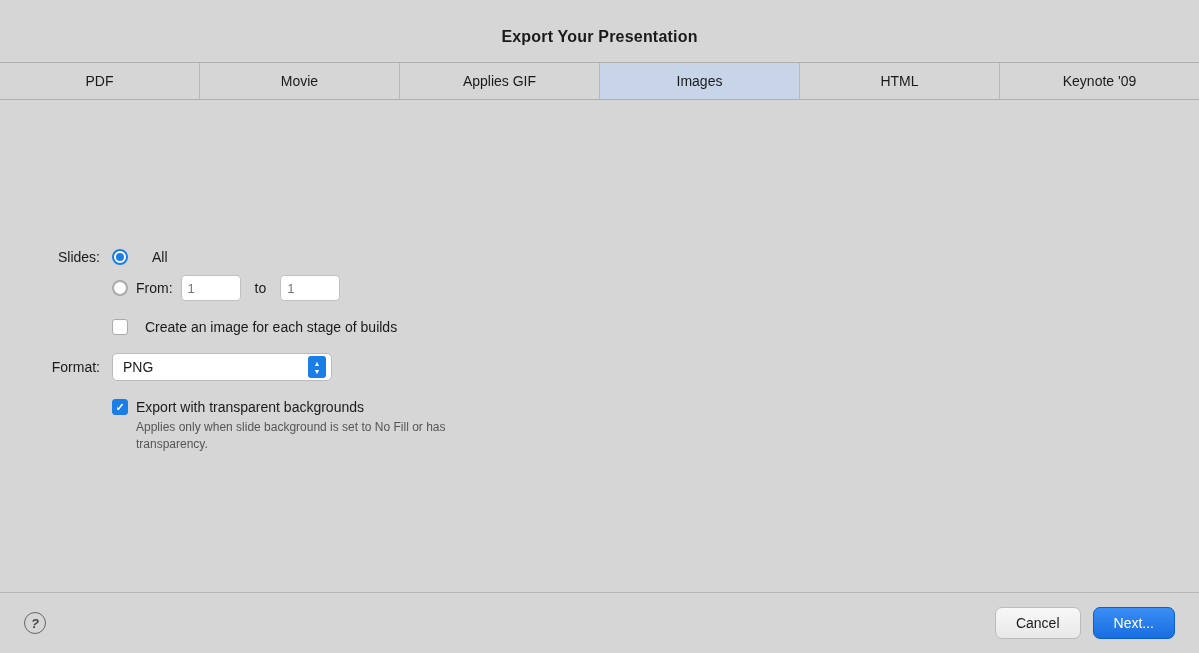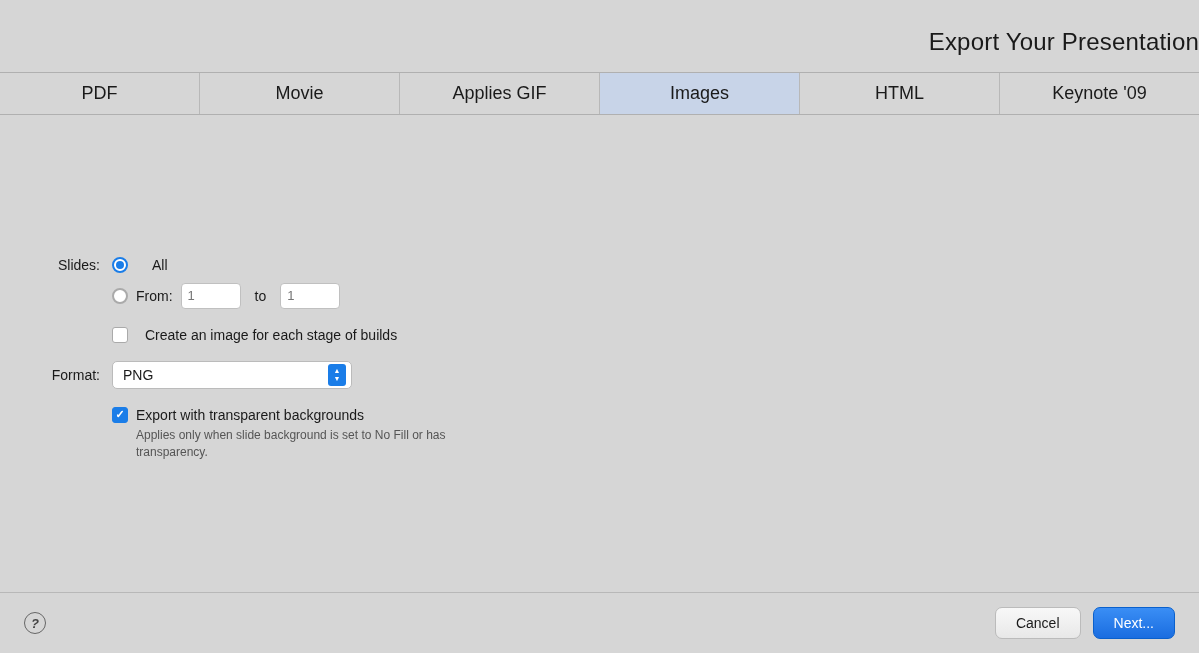--- a/index.html
+++ b/index.html
@@ -22,40 +22,39 @@
       flex-direction: column;
       position: relative;
     }
 
     .title-bar {
       padding: 28px 0 16px 0;
       text-align: center;
     }
 
     .title-bar h1 {
-      font-size: 24px;
-      font-weight: 400;
+      font-size: 16px;
+      font-weight: 700;
       color: #1a1a1a;
       letter-spacing: 0.2px;
-      text-align: right;
     }
 
     .tabs {
       display: flex;
       flex-direction: row;
       border-top: 1px solid #b0b0b0;
       border-bottom: 1px solid #b0b0b0;
       background: #d6d6d6;
     }
 
     .tab {
       flex: 1;
       padding: 10px 8px;
       text-align: center;
-      font-size: 18px;
+      font-size: 14px;
       font-weight: 400;
       color: #1a1a1a;
       cursor: pointer;
       border-right: 1px solid #b8b8b8;
       background: #d6d6d6;
       user-select: none;
     }
 
     .tab:last-child {
       border-right: none;
@@ -189,21 +188,21 @@
     }
 
     .format-select-wrapper {
       position: relative;
       display: inline-block;
     }
 
     .format-select {
       appearance: none;
       -webkit-appearance: none;
-      width: 240px;
+      width: 220px;
       height: 28px;
       border: 1px solid #bbb;
       border-radius: 5px;
       background: white;
       font-size: 14px;
       padding: 0 30px 0 10px;
       color: #1a1a1a;
       outline: none;
       cursor: pointer;
     }

